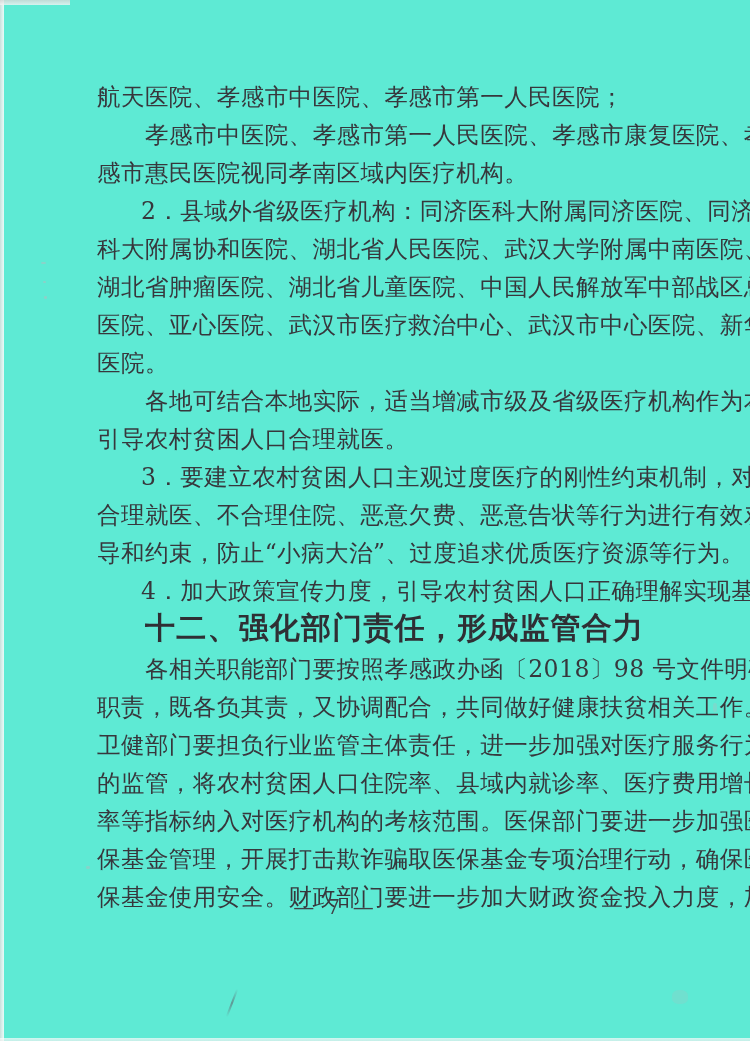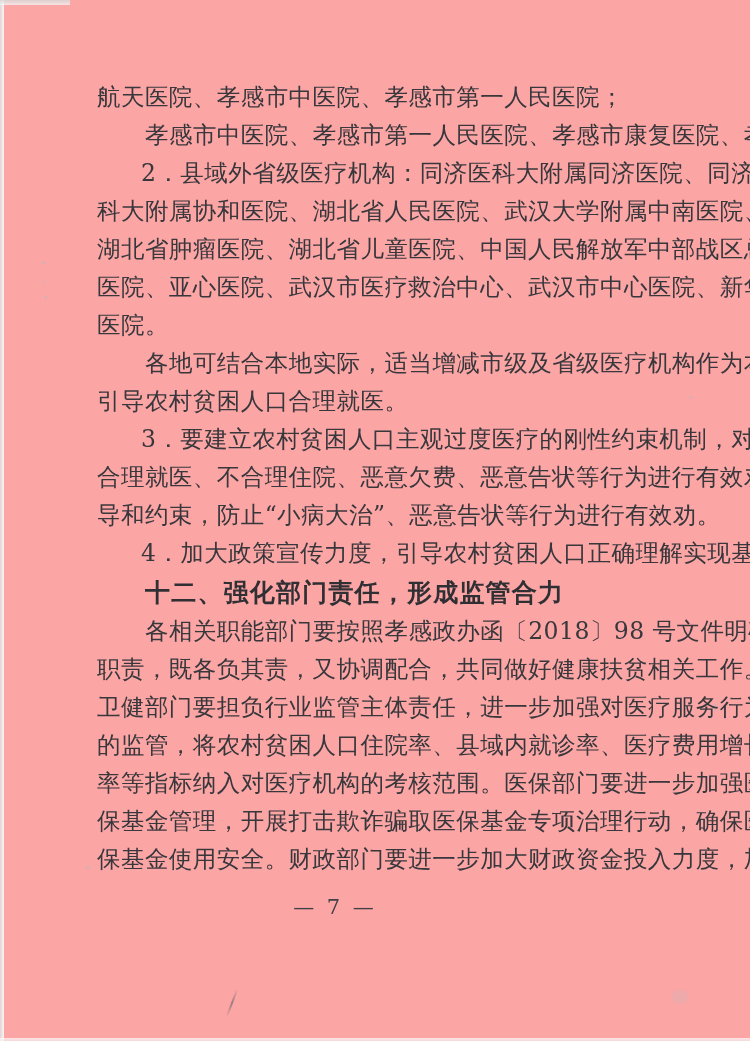--- a/index.html
+++ b/index.html
@@ -8,21 +8,21 @@
     padding: 0;
     background: #ffffff;
   }
   body {
     font-family: "DejaVu Serif", "Liberation Serif", serif;
   }
   .page {
     position: relative;
     width: 750px;
     height: 1041px;
-    background: #fca5a5;
+    background: #5eead4;
     overflow: hidden;
     box-sizing: border-box;
   }
   
   .scan-edge-left {
     position: absolute;
     left: 0; top: 0;
     width: 4px; height: 1041px;
     background: linear-gradient(to right, #dcdcdc 0%, #f3f3f3 60%, #fefefe 100%);
     opacity: 0.85;
@@ -82,27 +82,27 @@
   .line.indent {
     padding-left: 48px;
   }
   .line.indent-num {
     padding-left: 44px;
   }
 
   .heading {
     height: 40px;
     line-height: 40px;
-    font-size: 25px;
+    font-size: 30px;
     font-weight: bold;
     color: #2f2f34;
     padding-left: 48px;
     letter-spacing: 1.2px;
     white-space: nowrap;
-    font-family: Liberation Sans, sans-serif;
+    font-family: Liberation Mono, monospace;
   }
 
   .page-number {
     position: absolute;
     left: 0;
     top: 895px;
     width: 750px;
     text-align: center;
     padding-right: 80px;
     box-sizing: border-box;
@@ -127,30 +127,31 @@
   <div class="speck" style="left:689px; top:396px; width:4px;  height:3px; opacity:0.35;"></div>
   <div class="speck" style="left:713px; top:703px; width:4px;  height:9px; opacity:0.3;"></div>
   <div class="speck" style="left:86px;  top:866px; width:4px;  height:3px; opacity:0.45;"></div>
   <div class="speck" style="left:672px; top:990px; width:16px; height:14px; opacity:0.2;"></div>
   <div class="pen-mark"></div>
 
   <div class="content">
 
     <div class="line full">航天医院、孝感市中医院、孝感市第一人民医院；</div>
     <div class="line full indent">孝感市中医院、孝感市第一人民医院、孝感市康复医院、孝</div>
+    <div class="line full">感市惠民医院视同孝南区域内医疗机构。</div>
     <div class="line full indent-num">2．县域外省级医疗机构：同济医科大附属同济医院、同济医</div>
     <div class="line full">科大附属协和医院、湖北省人民医院、武汉大学附属中南医院、</div>
     <div class="line full">湖北省肿瘤医院、湖北省儿童医院、中国人民解放军中部战区总</div>
     <div class="line full">医院、亚心医院、武汉市医疗救治中心、武汉市中心医院、新华</div>
     <div class="line full">医院。</div>
     <div class="line full indent">各地可结合本地实际，适当增减市级及省级医疗机构作为本</div>
     <div class="line full">引导农村贫困人口合理就医。</div>
     <div class="line full indent-num">3．要建立农村贫困人口主观过度医疗的刚性约束机制，对不</div>
     <div class="line full">合理就医、不合理住院、恶意欠费、恶意告状等行为进行有效劝</div>
-    <div class="line full">导和约束，防止“小病大治”、恶意告状等行为进行有效劝。</div>
+    <div class="line full">导和约束，防止“小病大治”、过度追求优质医疗资源等行为。</div>
     <div class="line full indent-num">4．加大政策宣传力度，引导农村贫困人口正确理解实现基本</div>
 
     <div class="heading">十二、强化部门责任，形成监管合力</div>
 
     <div class="line full indent">各相关职能部门要按照孝感政办函〔2018〕98 号文件明确的</div>
     <div class="line full">职责，既各负其责，又协调配合，共同做好健康扶贫相关工作。</div>
     <div class="line full">卫健部门要担负行业监管主体责任，进一步加强对医疗服务行为</div>
     <div class="line full">的监管，将农村贫困人口住院率、县域内就诊率、医疗费用增长</div>
     <div class="line full">率等指标纳入对医疗机构的考核范围。医保部门要进一步加强医</div>
     <div class="line full">保基金管理，开展打击欺诈骗取医保基金专项治理行动，确保医</div>

